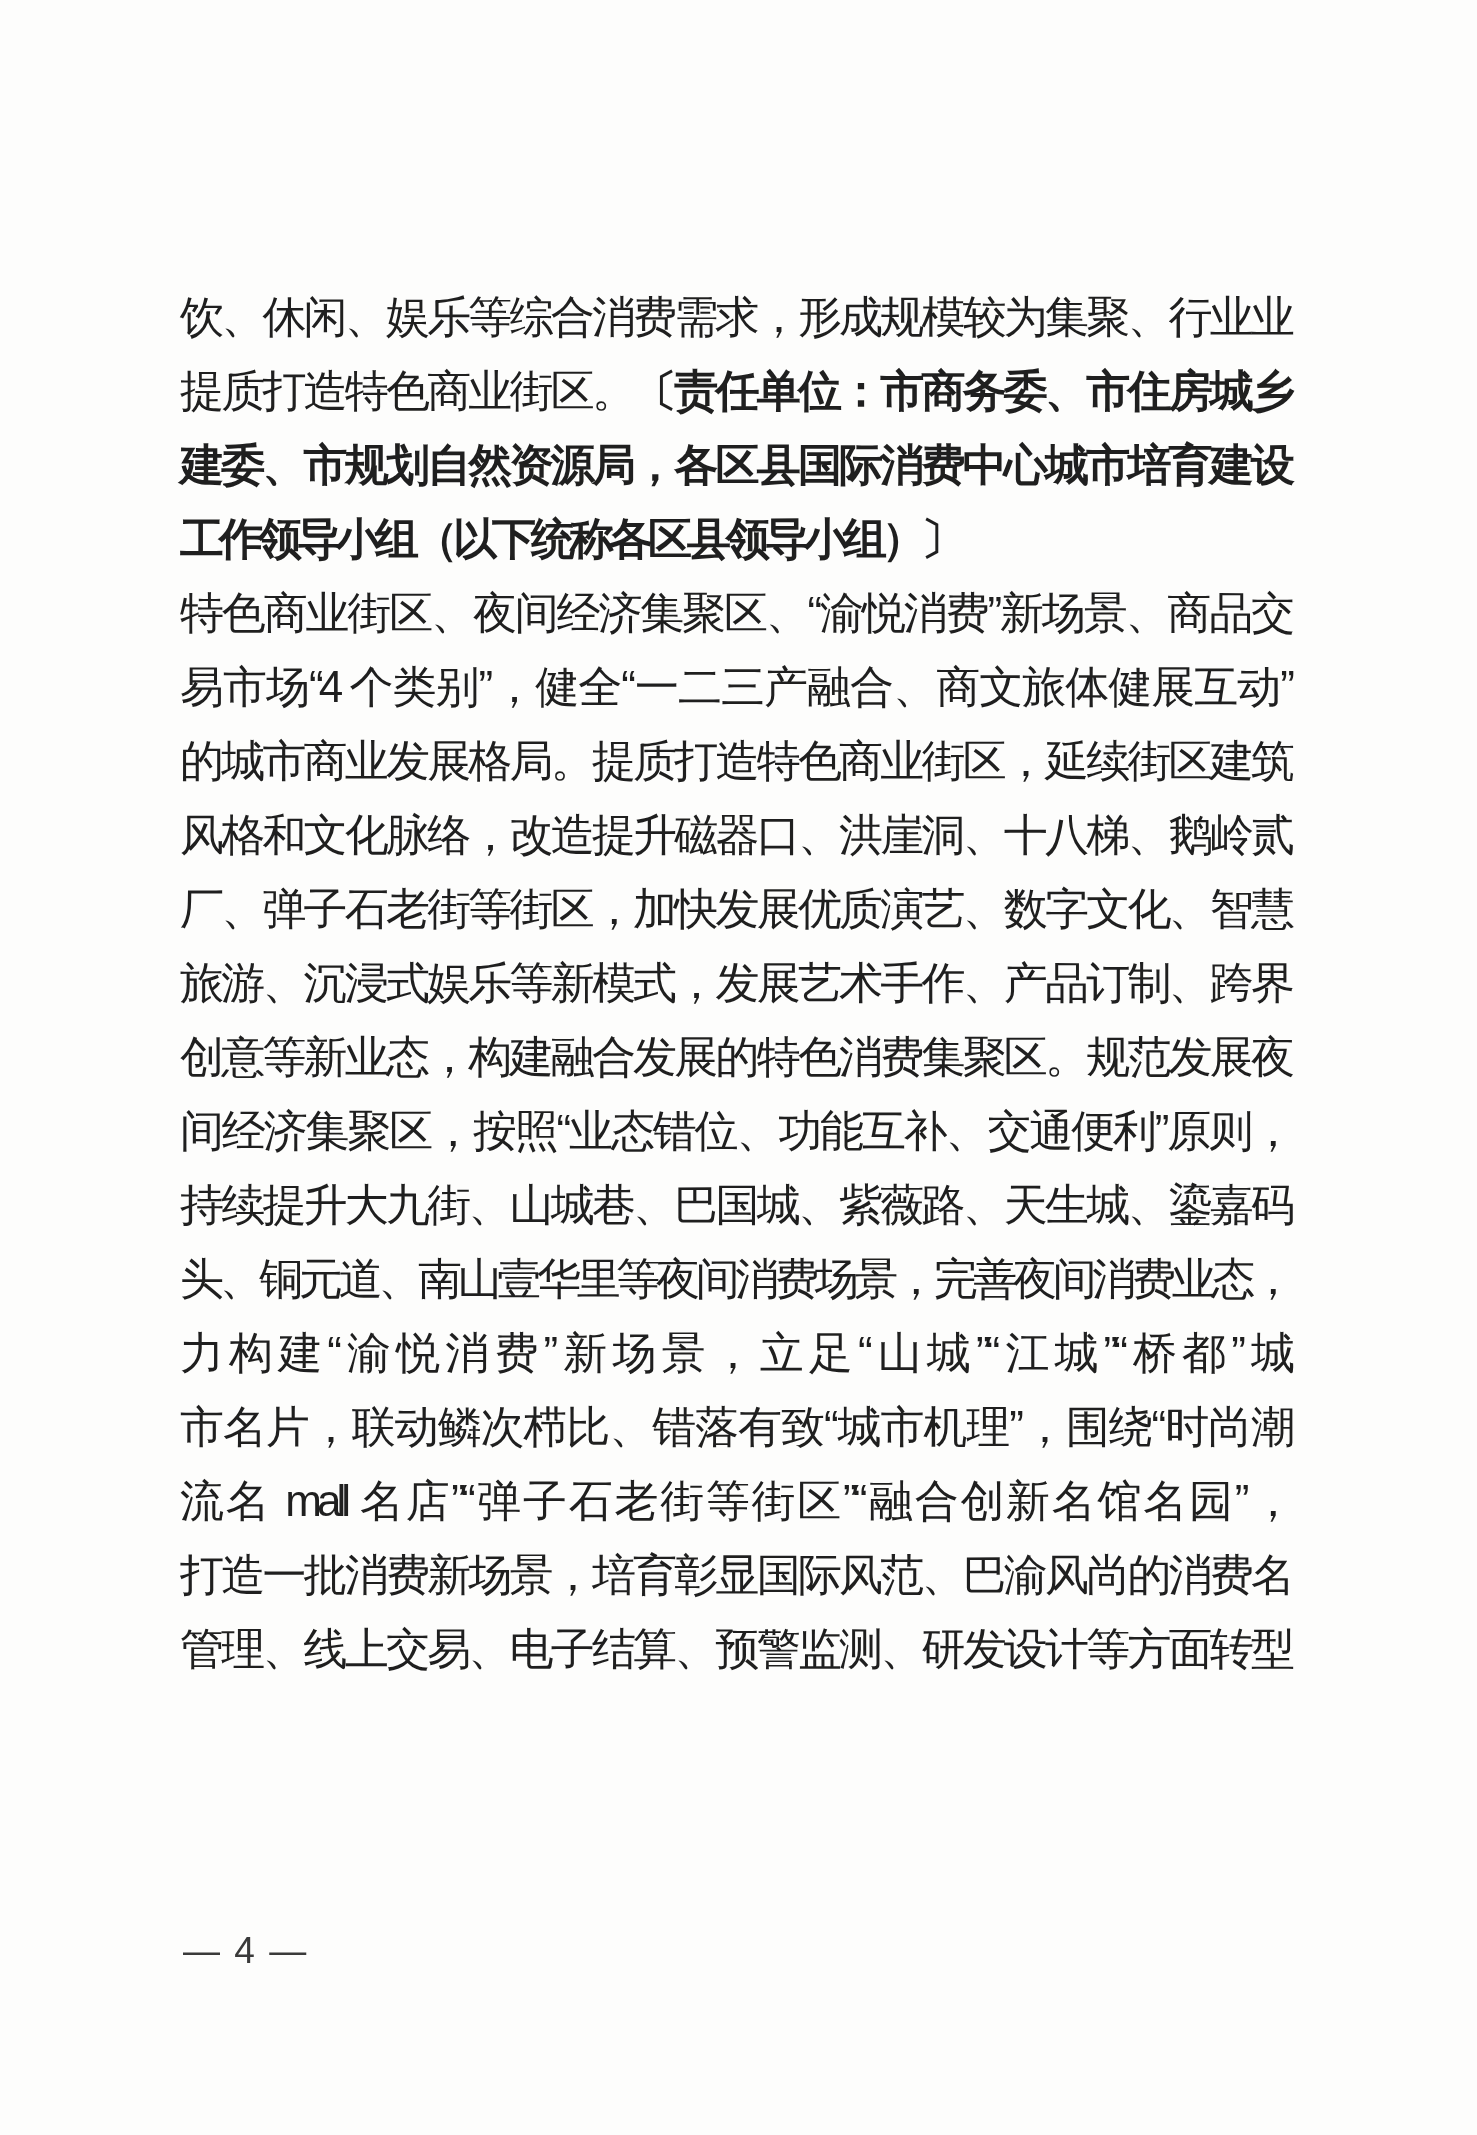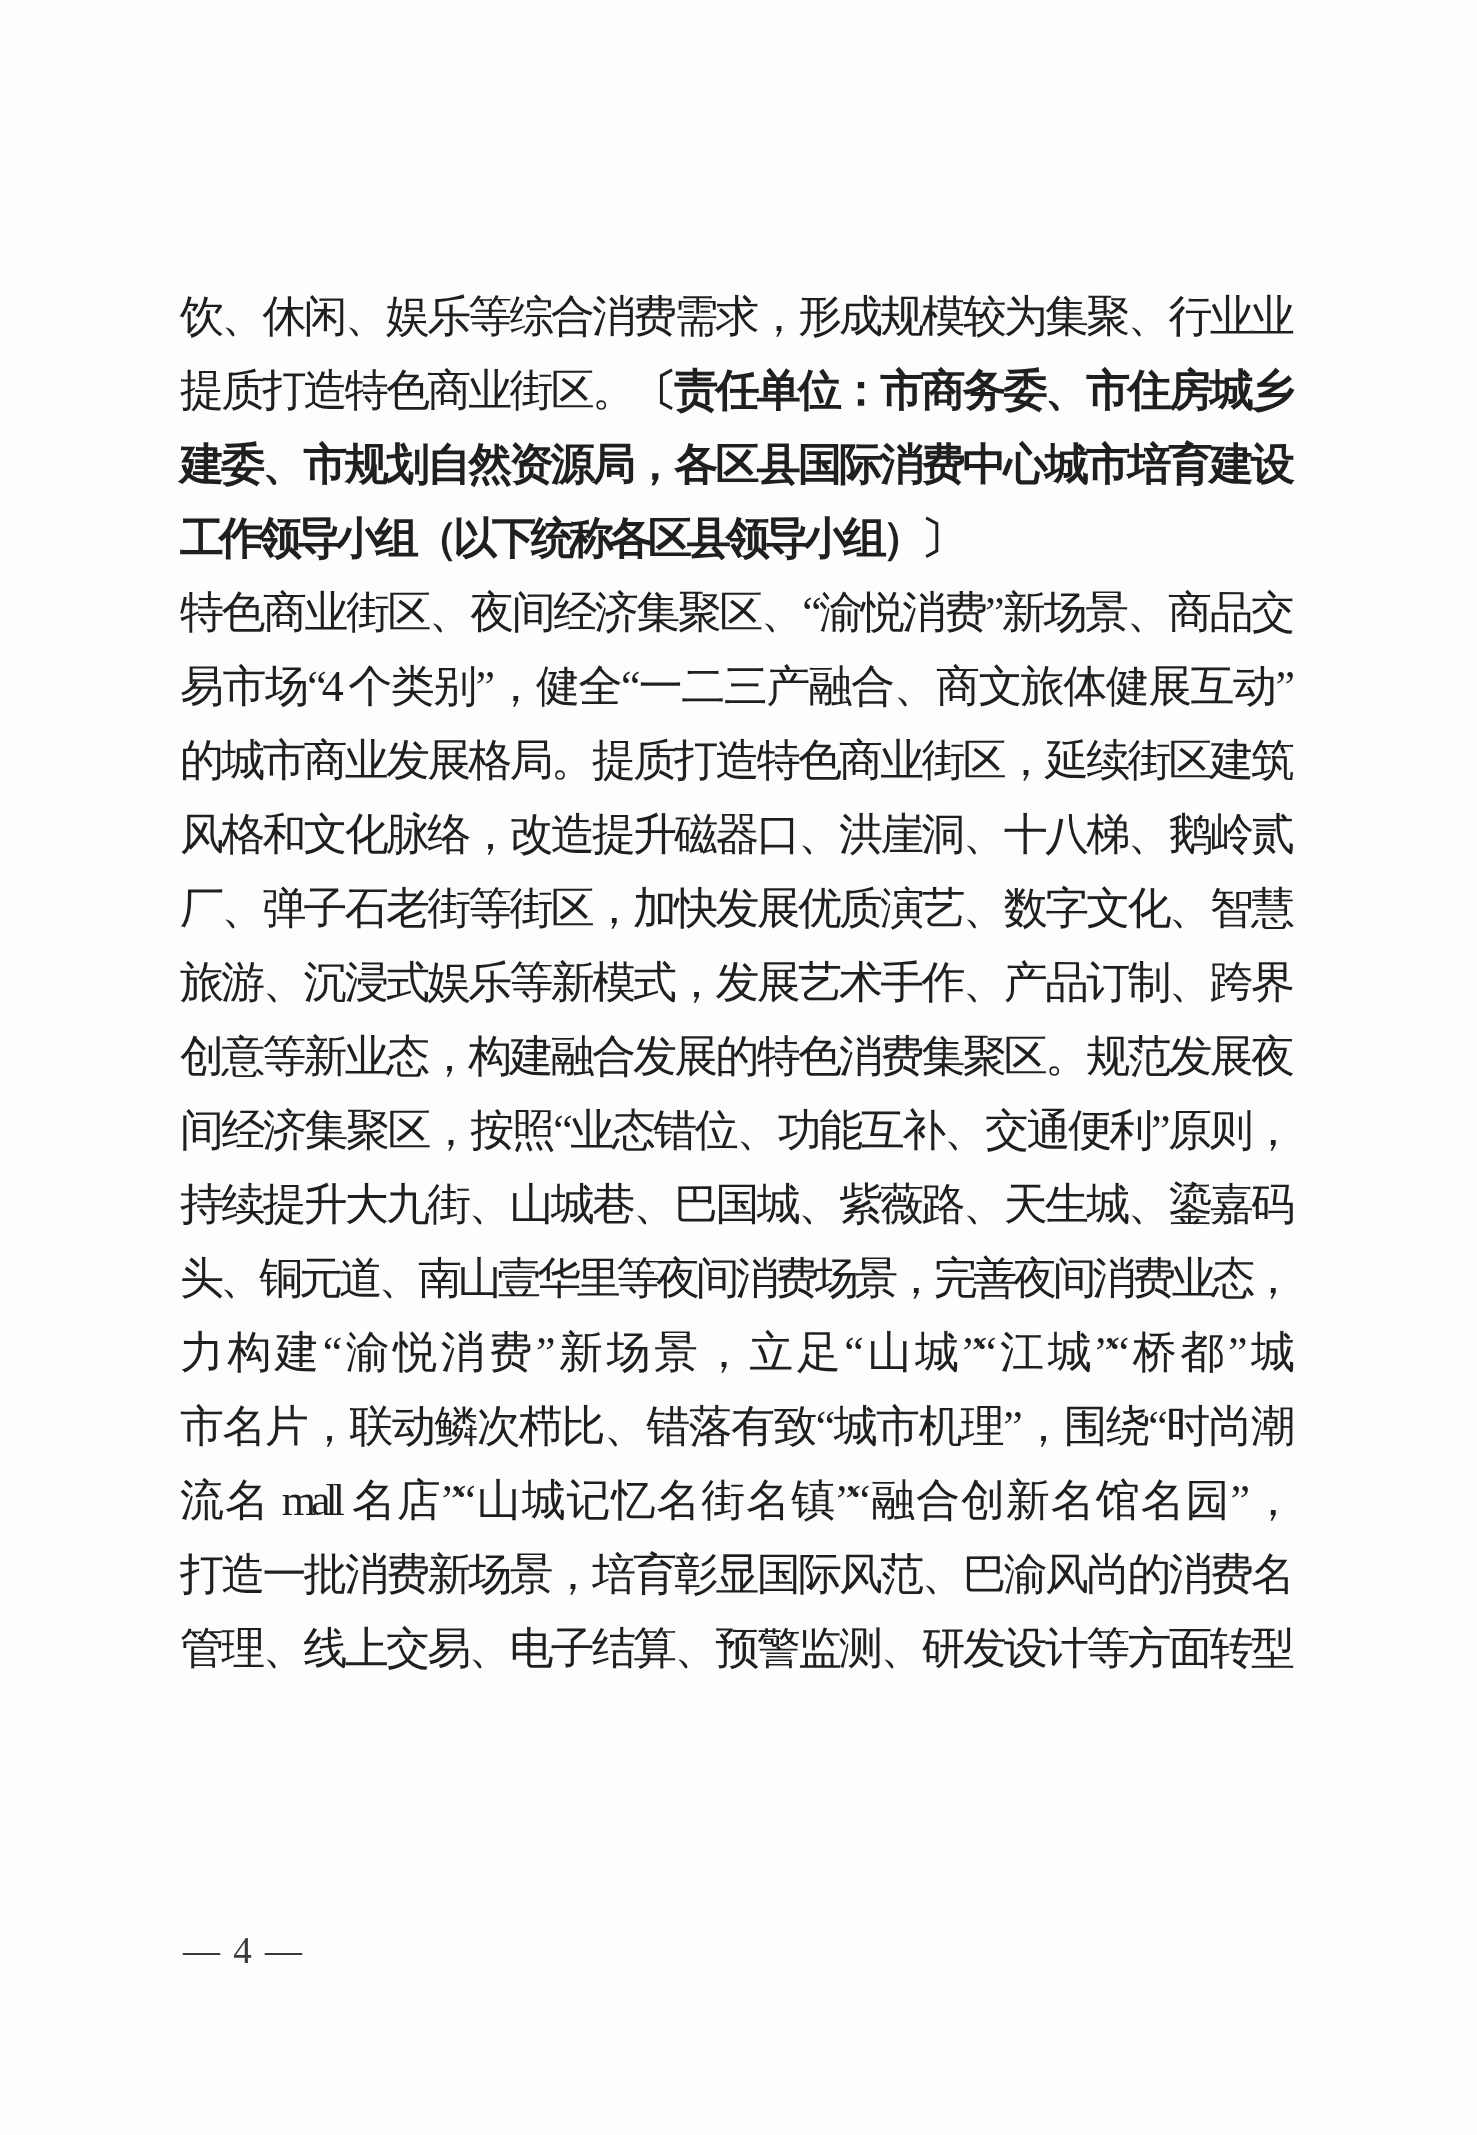--- a/index.html
+++ b/index.html
@@ -6,21 +6,21 @@
     margin: 0;
     padding: 0;
     background: #ffffff;
   }
   .page {
     position: relative;
     width: 1477px;
     height: 2135px;
     background: #fdfdfc;
     overflow: hidden;
-    font-family: Liberation Serif, serif;
+    font-family: Liberation Sans, sans-serif;
     color: #1f1f1f;
   }
   .doc-body {
     position: absolute;
     left: 180px;
     top: 280px;
     width: 1110px;
   }
   .line {
     height: 74px;
@@ -65,18 +65,18 @@
       <div class="line"><span class="run">的城市商业发展格局。提质打造特色商业街区，延续街区建筑</span></div>
       <div class="line"><span class="run">风格和文化脉络，改造提升磁器口、洪崖洞、十八梯、鹅岭贰</span></div>
       <div class="line"><span class="run">厂、弹子石老街等街区，加快发展优质演艺、数字文化、智慧</span></div>
       <div class="line"><span class="run">旅游、沉浸式娱乐等新模式，发展艺术手作、产品订制、跨界</span></div>
       <div class="line"><span class="run">创意等新业态，构建融合发展的特色消费集聚区。规范发展夜</span></div>
       <div class="line"><span class="run">间经济集聚区，按照“业态错位、功能互补、交通便利”原则，</span></div>
       <div class="line"><span class="run">持续提升大九街、山城巷、巴国城、紫薇路、天生城、鎏嘉码</span></div>
       <div class="line"><span class="run">头、铜元道、南山壹华里等夜间消费场景，完善夜间消费业态，</span></div>
       <div class="line"><span class="run">力构建“渝悦消费”新场景，立足“山城”“江城”“桥都”城</span></div>
       <div class="line"><span class="run">市名片，联动鳞次栉比、错落有致“城市机理”，围绕“时尚潮</span></div>
-      <div class="line"><span class="run">流名 mall 名店”“山城记忆名街名镇”“融合创新名馆名园”，</span></div>
+      <div class="line"><span class="run">流名 mall 名店”“弹子石老街等街区”“融合创新名馆名园”，</span></div>
       <div class="line"><span class="run">打造一批消费新场景，培育彰显国际风范、巴渝风尚的消费名</span></div>
       <div class="line"><span class="run">管理、线上交易、电子结算、预警监测、研发设计等方面转型</span></div>
     </div>
   <div class="footer">— 4 —</div>
 </div>
 
 </body></html>

